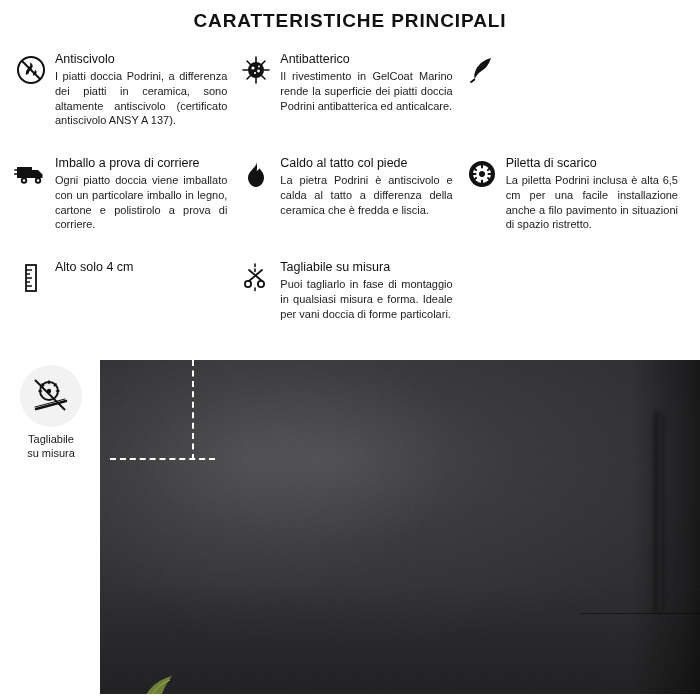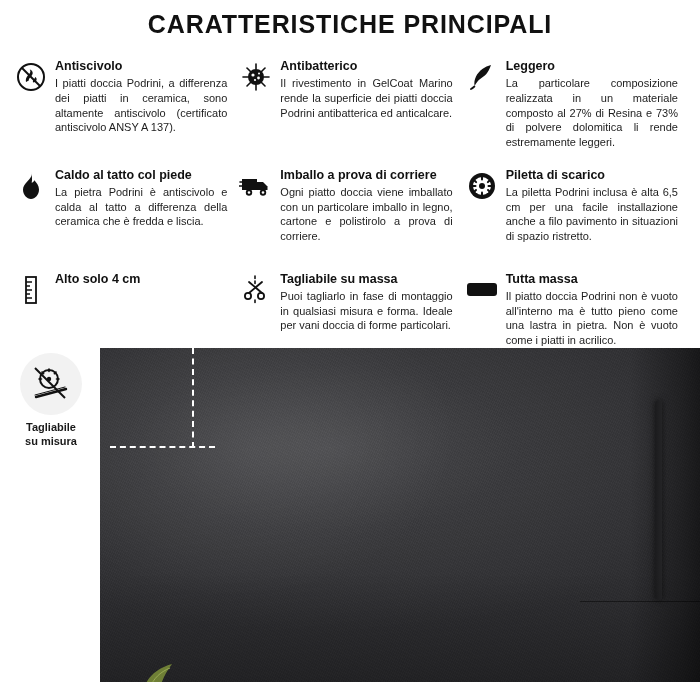--- a/index.html
+++ b/index.html
@@ -16,21 +16,21 @@
     position: relative;
   }
   .page {
     width: 700px;
     height: 700px;
     position: relative;
     box-sizing: border-box;
   }
   .title {
     text-align: center;
-    font-size: 25px;
+    font-size: 19px;
     font-weight: bold;
     letter-spacing: 0.9px;
     padding-top: 10px;
     padding-bottom: 4px;
     color: #111111;
   }
   .grid {
     display: grid;
     grid-template-columns: 1fr 1fr 1fr;
     column-gap: 0px;
@@ -53,41 +53,40 @@
     margin-top: 1px;
     display: flex;
     align-items: center;
     justify-content: center;
   }
   .feat-body {
     flex: 1;
   }
   .feat-title {
     font-size: 12.5px;
-    font-weight: bold;
+    font-weight: normal;
     color: #111111;
     margin-bottom: 3px;
     line-height: 1.15;
   }
   .feat-text {
     font-size: 11px;
     line-height: 1.33;
     color: #1d1d1d;
     text-align: justify;
     text-justify: inter-word;
     hyphens: manual;
   }
   
   .bottom {
     position: absolute;
     left: 0;
-    top: 345px;
+    top: 357px;
     width: 700px;
     height: 337px;
-    font-weight: bold;
   }
   .side-badge {
     position: absolute;
     left: 8px;
     top: 8px;
     width: 86px;
     text-align: center;
   }
   .badge-circle {
     width: 62px;
@@ -239,36 +238,20 @@
         <div class="feat-text">Il rivestimento in GelCoat Marino rende la superficie dei piatti doccia Podrini antibatterica ed anticalcare.</div>
       </div>
     </div>
 
     <div class="feature">
       <div class="feat-icon">
         <svg width="32" height="32" viewBox="0 0 32 32">
           <path d="M25 4c-6 1.5-12 5.5-15 11.5-1.6 3.2-2 6.6-1.4 9.5 1.3-2.9 3.4-5.6 6.2-7.6 3.6-2.6 7.2-4.2 10.2-13.4z" fill="#111"></path>
           <path d="M8.4 25.5c-1.4 1.2-2.6 2.1-3.4 2.5" stroke="#111" stroke-width="1.8" fill="none" stroke-linecap="round"></path>
         </svg>
-      </div>
-      <div class="feat-body">
-        <div class="feat-title">Leggero</div>
-        <div class="feat-text">La particolare composizione realizzata in un materiale composto al 27% di Resina e 73% di polvere dolomitica li rende estremamente leggeri.</div>
-      </div>
-    </div>
-
-    <div class="feature">
-      <div class="feat-icon">
-        <svg width="32" height="32" viewBox="0 0 32 32">
-          <path d="M16 2c1.5 4.5-1 6.5-3.5 9.2C10 13.8 8 16.4 8 19.6 8 24.8 11.8 29 16 29s8-4.2 8-9.4c0-4-2.6-7-4.6-9.4-0.7 1.3-1.7 2.2-2.7 2.6 0.8-3.6 0.1-7.6-0.7-10.8z" fill="#111"></path>
-        </svg>
-      </div>
-      <div class="feat-body">
-        <div class="feat-title">Caldo al tatto col piede</div>
-        <div class="feat-text">La pietra Podrini è antiscivolo e calda al tatto a differenza della ceramica che è fredda e liscia.</div>
       </div>
     </div>
 
     <div class="feature">
       <div class="feat-icon">
         <svg width="34" height="32" viewBox="0 0 34 32">
           <rect x="3" y="9" width="15" height="11" fill="#111"></rect>
           <path d="M18 12h6l4.5 4.5V20H18z" fill="#111"></path>
           <circle cx="10" cy="22.5" r="3.2" fill="#111"></circle>
           <circle cx="10" cy="22.5" r="1.3" fill="#fff"></circle>
@@ -276,20 +259,32 @@
           <circle cx="24" cy="22.5" r="1.3" fill="#fff"></circle>
           <g stroke="#111" stroke-width="1.6" stroke-linecap="round">
             <line x1="1" y1="12" x2="5" y2="12"></line>
             <line x1="0.5" y1="16" x2="4" y2="16"></line>
           </g>
         </svg>
       </div>
       <div class="feat-body">
         <div class="feat-title">Imballo a prova di corriere</div>
         <div class="feat-text">Ogni piatto doccia viene imballato con un particolare imballo in legno, cartone e polistirolo a prova di corriere.</div>
+      </div>
+    </div>
+
+    <div class="feature">
+      <div class="feat-icon">
+        <svg width="32" height="32" viewBox="0 0 32 32">
+          <path d="M16 2c1.5 4.5-1 6.5-3.5 9.2C10 13.8 8 16.4 8 19.6 8 24.8 11.8 29 16 29s8-4.2 8-9.4c0-4-2.6-7-4.6-9.4-0.7 1.3-1.7 2.2-2.7 2.6 0.8-3.6 0.1-7.6-0.7-10.8z" fill="#111"></path>
+        </svg>
+      </div>
+      <div class="feat-body">
+        <div class="feat-title">Caldo al tatto col piede</div>
+        <div class="feat-text">La pietra Podrini è antiscivolo e calda al tatto a differenza della ceramica che è fredda e liscia.</div>
       </div>
     </div>
 
     <div class="feature">
       <div class="feat-icon">
         <svg width="32" height="32" viewBox="0 0 32 32">
           <circle cx="16" cy="16" r="13" fill="#111"></circle>
           <circle cx="16" cy="16" r="9" fill="#fff"></circle>
           <circle cx="16" cy="16" r="3" fill="#111"></circle>
           <g fill="#111">
@@ -338,36 +333,25 @@
           <circle cx="8" cy="22" r="3.1" fill="none" stroke="#111" stroke-width="1.8"></circle>
           <circle cx="21" cy="22" r="3.1" fill="none" stroke="#111" stroke-width="1.8"></circle>
           <g stroke="#111" stroke-width="1.6" stroke-linecap="round">
             <line x1="15" y1="2" x2="15" y2="4.5"></line>
             <line x1="15" y1="7" x2="15" y2="9.5"></line>
             <line x1="15" y1="26" x2="15" y2="28.5"></line>
           </g>
         </svg>
       </div>
       <div class="feat-body">
-        <div class="feat-title">Tagliabile su massa</div>
+        <div class="feat-title">Tagliabile su misura</div>
         <div class="feat-text">Puoi tagliarlo in fase di montaggio in qualsiasi misura e forma. Ideale per vani doccia di forme particolari.</div>
       </div>
     </div>
 
-    <div class="feature">
-      <div class="feat-icon">
-        <svg width="34" height="26" viewBox="0 0 34 26">
-          <rect x="2" y="6" width="30" height="13" rx="3" fill="#111"></rect>
-        </svg>
-      </div>
-      <div class="feat-body">
-        <div class="feat-title">Tutta massa</div>
-        <div class="feat-text">Il piatto doccia Podrini non è vuoto all'interno ma è tutto pieno come una lastra in pietra. Non è vuoto come i piatti in acrilico.</div>
-      </div>
-    </div>
 
   </div>
 
   <div class="bottom">
 
     <div class="side-badge">
       <div class="badge-circle">
         <svg width="40" height="40" viewBox="0 0 40 40">
           <circle cx="18" cy="15" r="9" fill="none" stroke="#111" stroke-width="2"></circle>
           <circle cx="18" cy="15" r="2.2" fill="#111"></circle>

